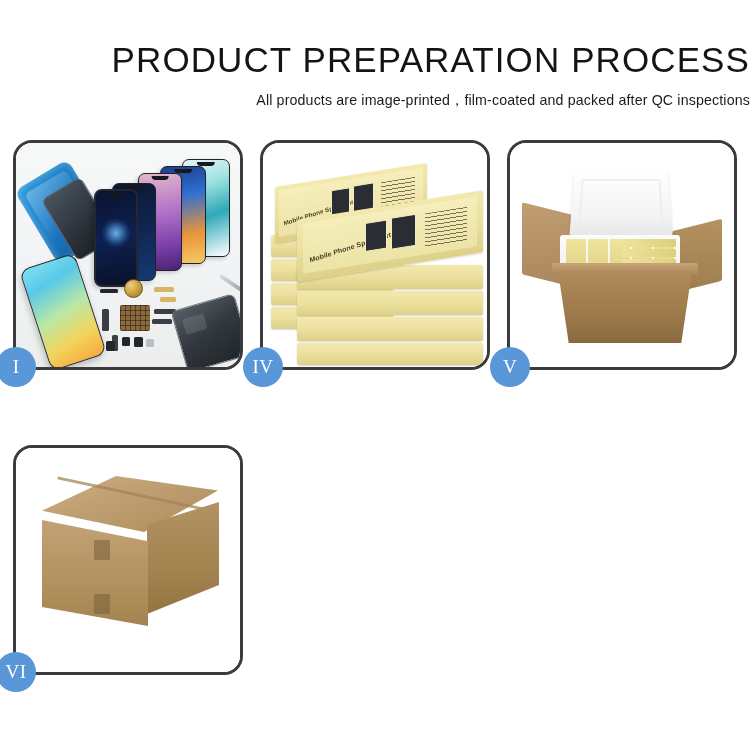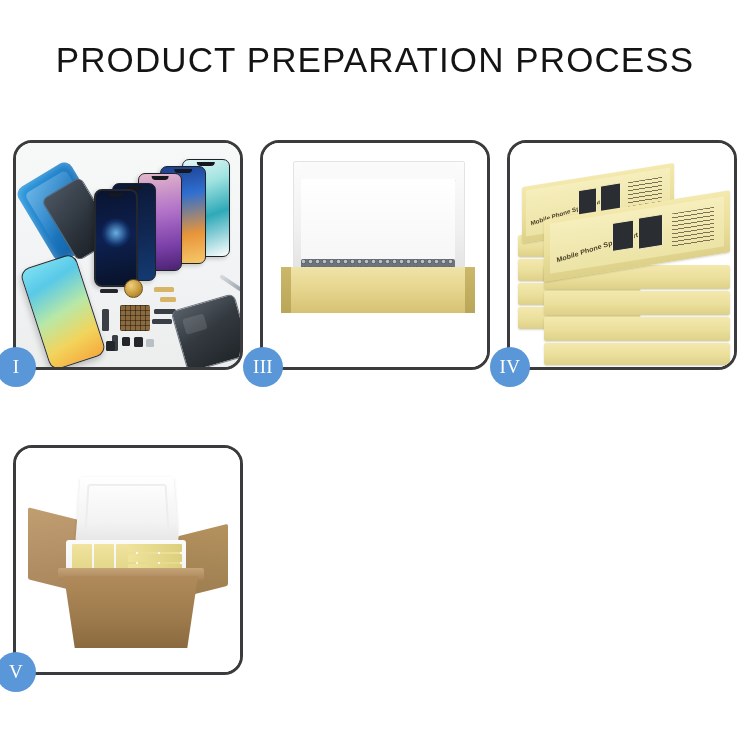--- a/index.html
+++ b/index.html
@@ -15,21 +15,21 @@
     font-family: "Liberation Sans", sans-serif;
     overflow: hidden;
   }
 
   
   .header {
     position: absolute;
     top: 40px;
     left: 0;
     width: 750px;
-    text-align: center;
+    text-align: right;
   }
   .title {
     font-family: "Liberation Sans", sans-serif;
     font-size: 35px;
     font-weight: 400;
     letter-spacing: 1.1px;
     color: #141414;
     line-height: 40px;
     white-space: nowrap;
   }
@@ -480,20 +480,21 @@
     border-radius: 1px;
   }
 </style>
 </head>
 <body>
 
 <div id="page">
 
   <div class="header">
     <div class="title">PRODUCT PREPARATION PROCESS</div>
+    <div class="subtitle">All products are image-printed，film-coated and packed after QC inspections</div>
   </div>
 
   <div class="grid">
 
     <div class="panel">
       <div class="panel-stage">
         <div class="p1-bg"></div>
 
         <div class="film"></div>
         <div class="film-phone"></div>
@@ -534,30 +535,20 @@
           <div class="pt silver" style="left:46px; top:60px; width:8px; height:8px;"></div>
           <div class="pt dark" style="left:6px;  top:62px; width:9px;  height:10px;"></div>
           <div class="housing"></div>
           <div class="tweezer"></div>
         </div>
       </div>
       <div class="badge">I</div>
     </div>
 
 
-    <div class="panel">
-      <div class="panel-stage">
-        <div class="p3-bg"></div>
-        <div class="box3-lid"></div>
-        <div class="box3-foam"></div>
-        <div class="box3-bubble"></div>
-        <div class="box3-base"></div>
-      </div>
-      <div class="badge">III</div>
-    </div>
 
     <div class="panel">
       <div class="panel-stage">
         <div class="p4-bg"></div>
         <div class="stack">
 
           <div class="sbox" style="left:0px;  top:74px;  width:122px; height:22px;"></div>
           <div class="sbox" style="left:0px;  top:98px;  width:122px; height:22px;"></div>
           <div class="sbox" style="left:0px;  top:122px; width:122px; height:22px;"></div>
           <div class="sbox" style="left:0px;  top:146px; width:122px; height:22px;"></div>
@@ -609,15 +600,28 @@
           <div class="ybar2"></div>
           <div class="ybar2"></div>
           <div class="ybar2"></div>
         </div>
         <div class="carton-rim"></div>
         <div class="carton"></div>
       </div>
       <div class="badge">V</div>
     </div>
 
+    <div class="panel">
+      <div class="panel-stage">
+        <div class="p6-bg"></div>
+        <div class="c6-top"></div>
+        <div class="c6-seam"></div>
+        <div class="c6-side"></div>
+        <div class="c6-front">
+          <div class="c6-tape" style="left:52px; top:20px;"></div>
+          <div class="c6-tape" style="left:52px; top:74px;"></div>
+        </div>
+      </div>
+      <div class="badge">VI</div>
+    </div>
 
   </div>
 </div>
 
 </body></html>

